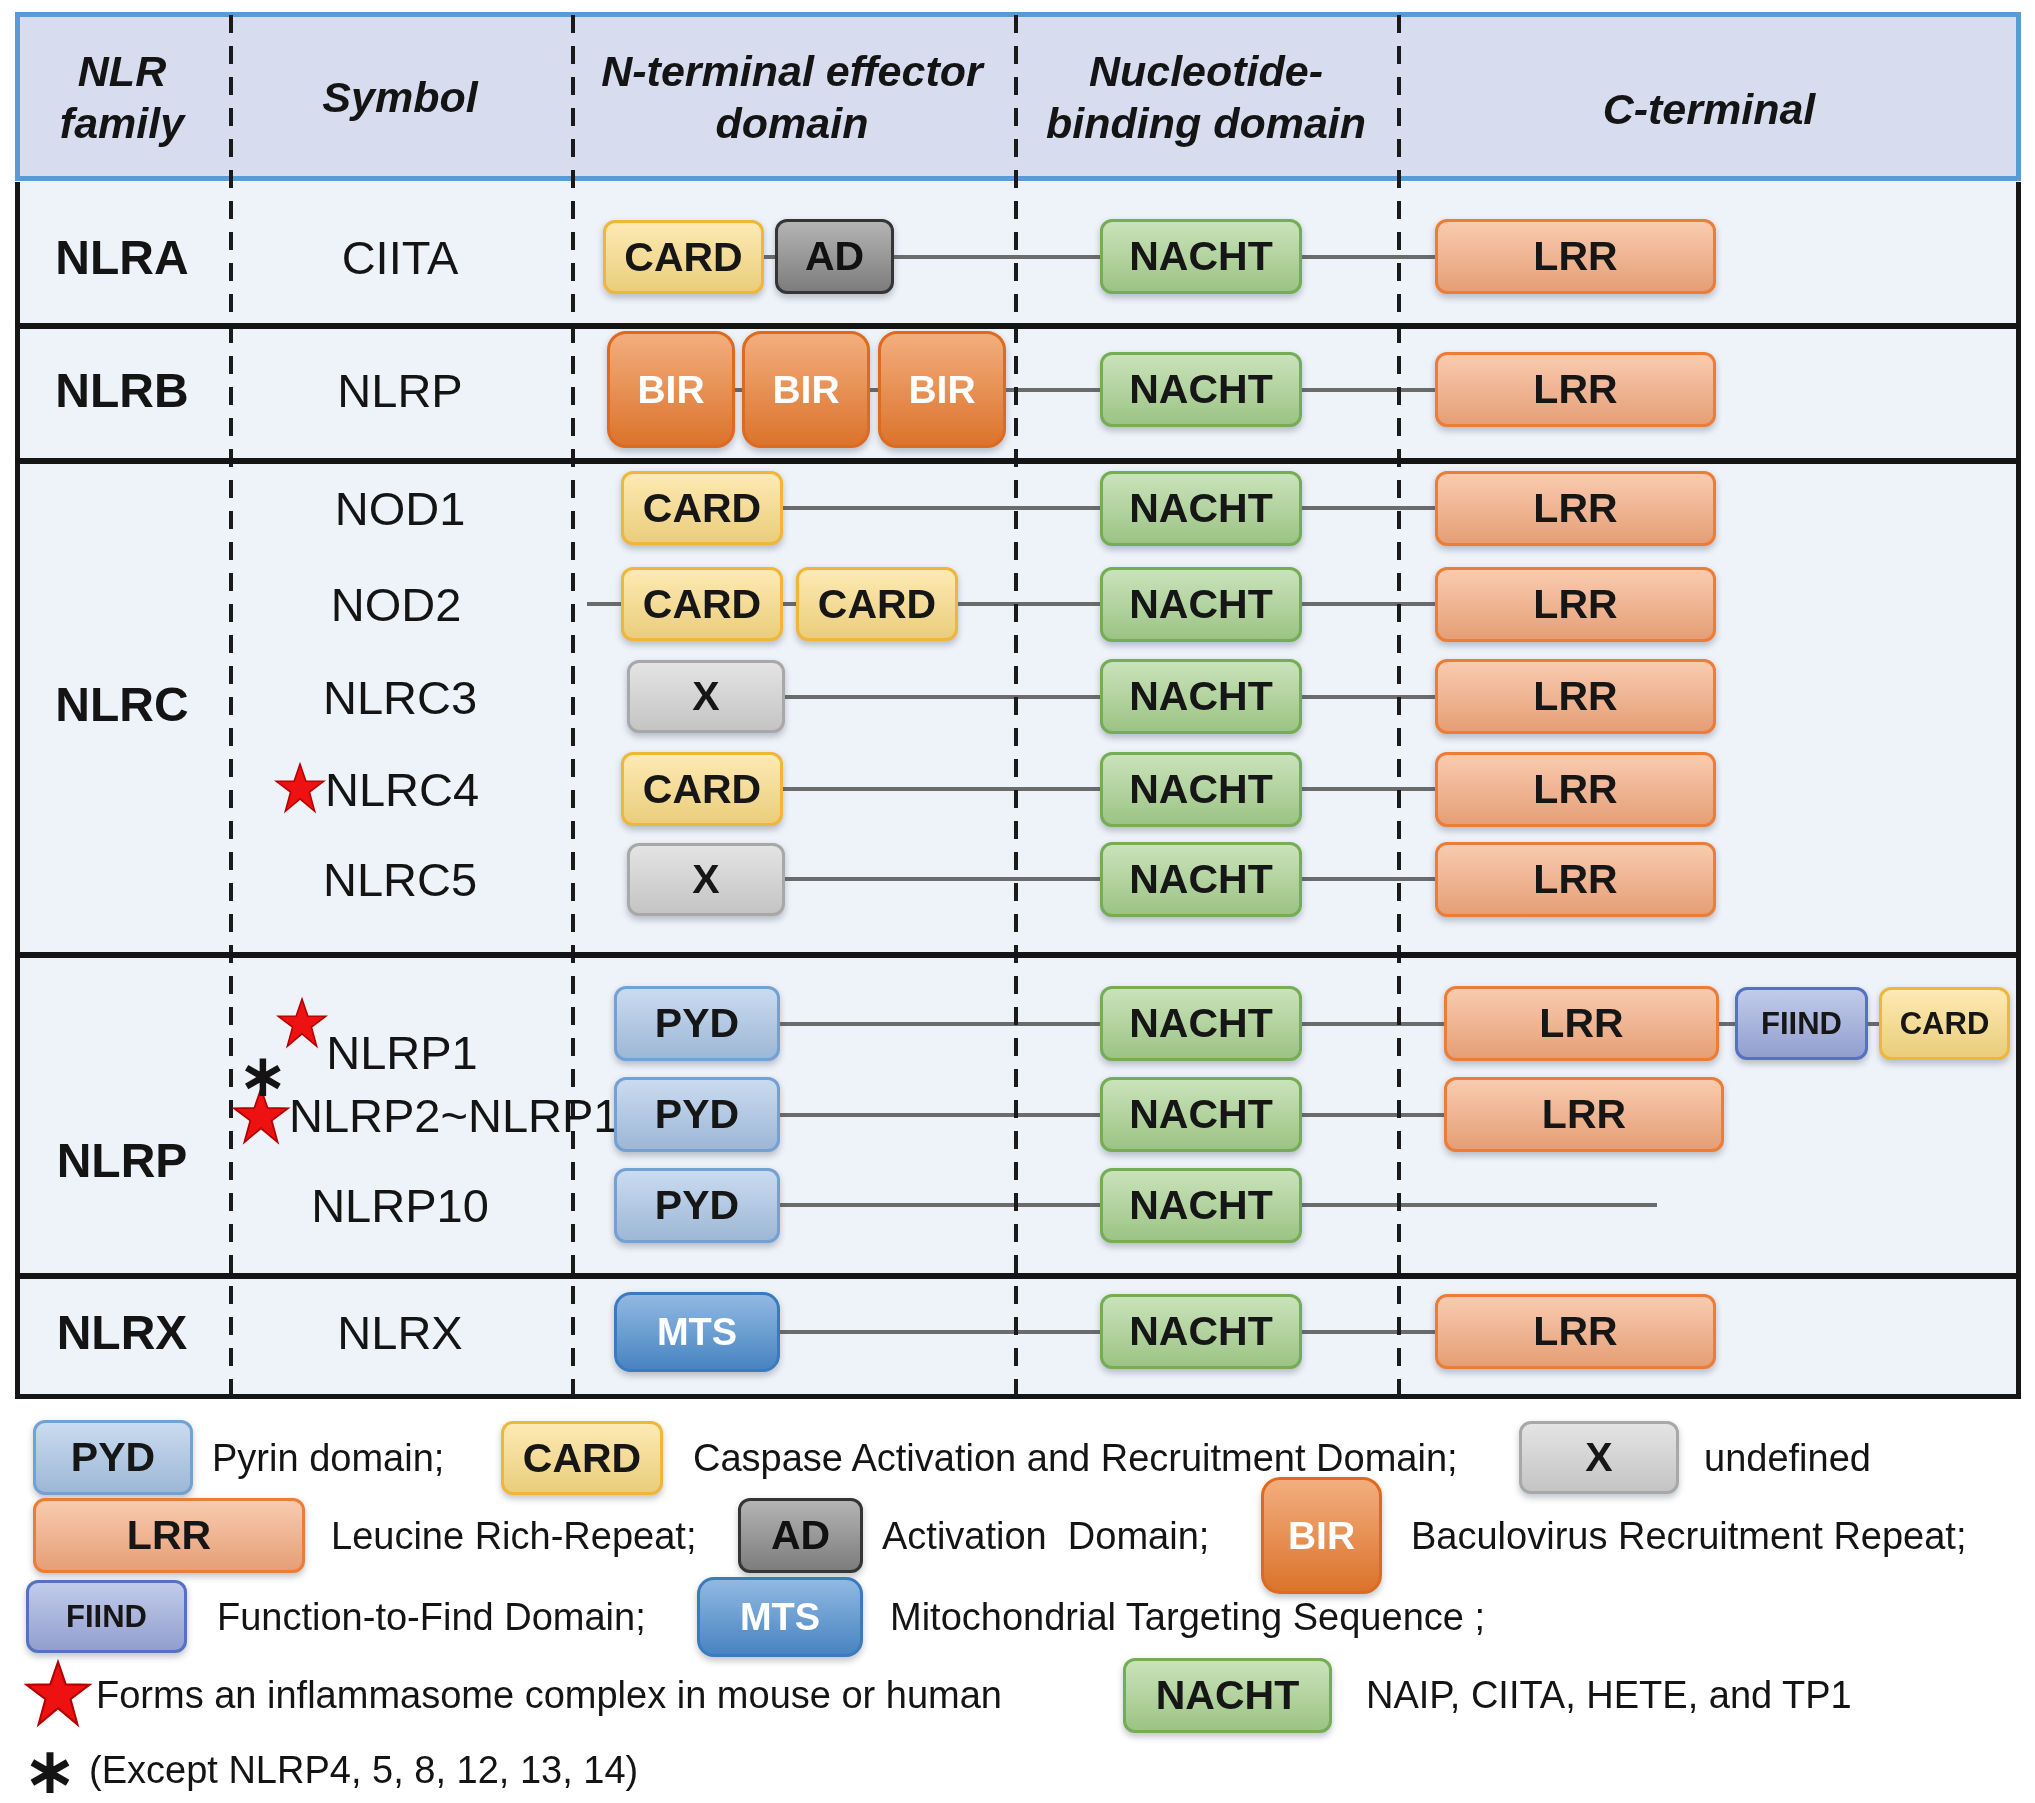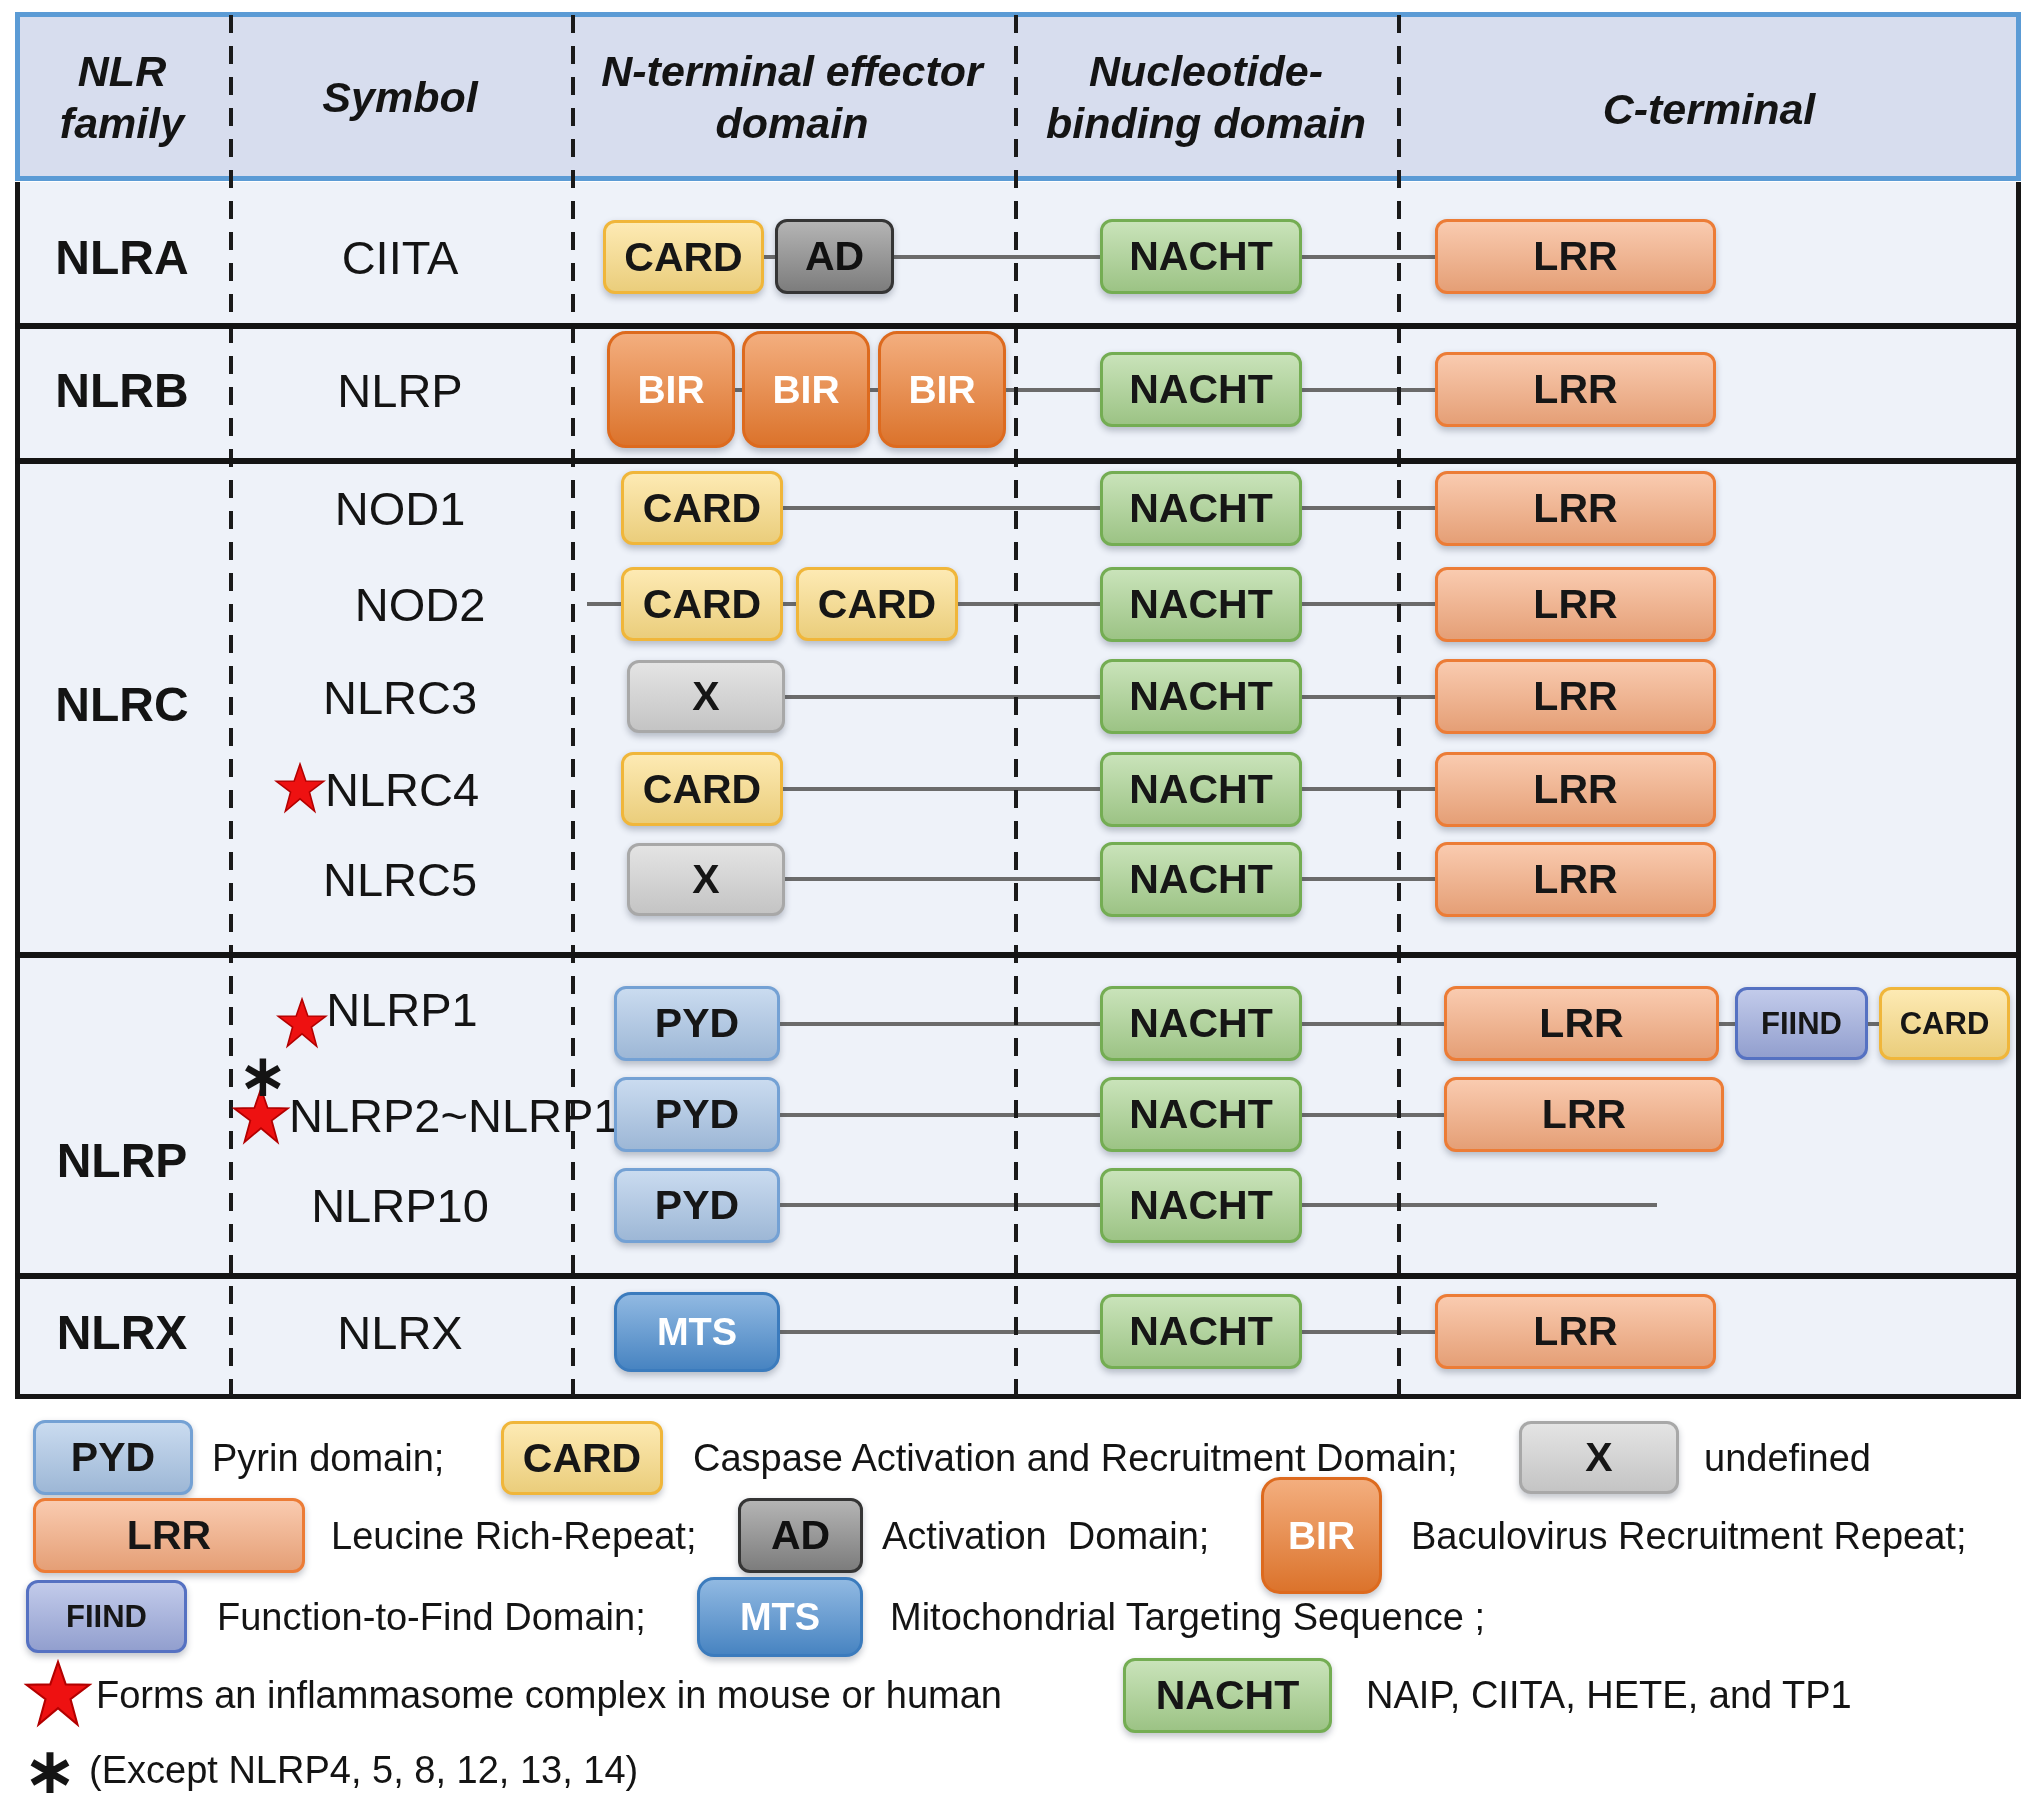--- a/index.html
+++ b/index.html
@@ -69,21 +69,21 @@
       </div>
       <div>
         <div class="hline" style="left: 705px; top: 506px; width: 871px;"></div>
         <div class="sym" style="left: 400px; top: 508px;">NOD1</div>
         <div class="dbox" style="left: 621px; top: 471px; width: 162px; height: 74px; background-color: rgb(252, 221, 133); border-color: rgb(240, 182, 58); color: rgb(22, 22, 22); font-size: 41px; border-radius: 12px;">CARD</div>
         <div class="dbox" style="left: 1100px; top: 471px; width: 202px; height: 75px; background-color: rgb(168, 210, 143); border-color: rgb(116, 173, 83); color: rgb(22, 22, 22); font-size: 41px; border-radius: 12px;">NACHT</div>
         <div class="dbox" style="left: 1435px; top: 471px; width: 281px; height: 75px; background-color: rgb(246, 171, 127); border-color: rgb(236, 124, 54); color: rgb(22, 22, 22); font-size: 41px; border-radius: 12px;">LRR</div>
       </div>
       <div>
         <div class="hline" style="left: 587px; top: 602px; width: 989px;"></div>
-        <div class="sym" style="left: 420px; top: 604px;">NOD2</div>
+        <div class="sym" style="left: 396px; top: 604px;">NOD2</div>
         <div class="dbox" style="left: 621px; top: 567px; width: 162px; height: 74px; background-color: rgb(252, 221, 133); border-color: rgb(240, 182, 58); color: rgb(22, 22, 22); font-size: 41px; border-radius: 12px;">CARD</div>
         <div class="dbox" style="left: 796px; top: 567px; width: 162px; height: 74px; background-color: rgb(252, 221, 133); border-color: rgb(240, 182, 58); color: rgb(22, 22, 22); font-size: 41px; border-radius: 12px;">CARD</div>
         <div class="dbox" style="left: 1100px; top: 567px; width: 202px; height: 75px; background-color: rgb(168, 210, 143); border-color: rgb(116, 173, 83); color: rgb(22, 22, 22); font-size: 41px; border-radius: 12px;">NACHT</div>
         <div class="dbox" style="left: 1435px; top: 567px; width: 281px; height: 75px; background-color: rgb(246, 171, 127); border-color: rgb(236, 124, 54); color: rgb(22, 22, 22); font-size: 41px; border-radius: 12px;">LRR</div>
       </div>
       <div>
         <div class="hline" style="left: 710px; top: 695px; width: 866px;"></div>
         <div class="sym" style="left: 400px; top: 697px;">NLRC3</div>
         <div class="dbox" style="left: 627px; top: 660px; width: 158px; height: 73px; background-color: rgb(211, 211, 211); border-color: rgb(168, 168, 168); color: rgb(22, 22, 22); font-size: 41px; border-radius: 12px;">X</div>
         <div class="dbox" style="left: 1100px; top: 659px; width: 202px; height: 75px; background-color: rgb(168, 210, 143); border-color: rgb(116, 173, 83); color: rgb(22, 22, 22); font-size: 41px; border-radius: 12px;">NACHT</div>
@@ -101,21 +101,21 @@
       </div>
       <div>
         <div class="hline" style="left: 710px; top: 877px; width: 866px;"></div>
         <div class="sym" style="left: 400px; top: 879px;">NLRC5</div>
         <div class="dbox" style="left: 627px; top: 843px; width: 158px; height: 73px; background-color: rgb(211, 211, 211); border-color: rgb(168, 168, 168); color: rgb(22, 22, 22); font-size: 41px; border-radius: 12px;">X</div>
         <div class="dbox" style="left: 1100px; top: 842px; width: 202px; height: 75px; background-color: rgb(168, 210, 143); border-color: rgb(116, 173, 83); color: rgb(22, 22, 22); font-size: 41px; border-radius: 12px;">NACHT</div>
         <div class="dbox" style="left: 1435px; top: 842px; width: 281px; height: 75px; background-color: rgb(246, 171, 127); border-color: rgb(236, 124, 54); color: rgb(22, 22, 22); font-size: 41px; border-radius: 12px;">LRR</div>
       </div>
       <div>
         <div class="hline" style="left: 700px; top: 1022px; width: 1241px;"></div>
-        <div class="sym" style="left: 402px; top: 1009px;">NLRP1</div>
+        <div class="sym" style="left: 402px; top: 1052px;">NLRP1</div>
         <div class="star" style="left: 302px; top: 1024px;"><svg viewBox="0 0 100 100" width="52" height="56">
             <polygon points="50,2 61.2,34.6 95.7,35.2 68.1,55.9 78.2,92.8 50,69 21.8,92.8 31.9,55.9 4.3,35.2 38.8,34.6" fill="#ee1111" stroke="#b30000" stroke-width="3"></polygon>
           </svg></div>
         <div class="dbox" style="left: 614px; top: 986px; width: 166px; height: 75px; background-color: rgb(169, 197, 230); border-color: rgb(116, 161, 212); color: rgb(22, 22, 22); font-size: 41px; border-radius: 12px;">PYD</div>
         <div class="dbox" style="left: 1100px; top: 986px; width: 202px; height: 75px; background-color: rgb(168, 210, 143); border-color: rgb(116, 173, 83); color: rgb(22, 22, 22); font-size: 41px; border-radius: 12px;">NACHT</div>
         <div class="dbox" style="left: 1444px; top: 986px; width: 275px; height: 75px; background-color: rgb(246, 171, 127); border-color: rgb(236, 124, 54); color: rgb(22, 22, 22); font-size: 41px; border-radius: 12px;">LRR</div>
         <div class="dbox" style="left: 1735px; top: 987px; width: 133px; height: 73px; background-color: rgb(157, 171, 222); border-color: rgb(85, 113, 194); color: rgb(22, 22, 22); font-size: 31px; border-radius: 12px;">FIIND</div>
         <div class="dbox" style="left: 1879px; top: 987px; width: 131px; height: 73px; background-color: rgb(252, 221, 133); border-color: rgb(240, 182, 58); color: rgb(22, 22, 22); font-size: 31px; border-radius: 12px;">CARD</div>
       </div>
       <div>

